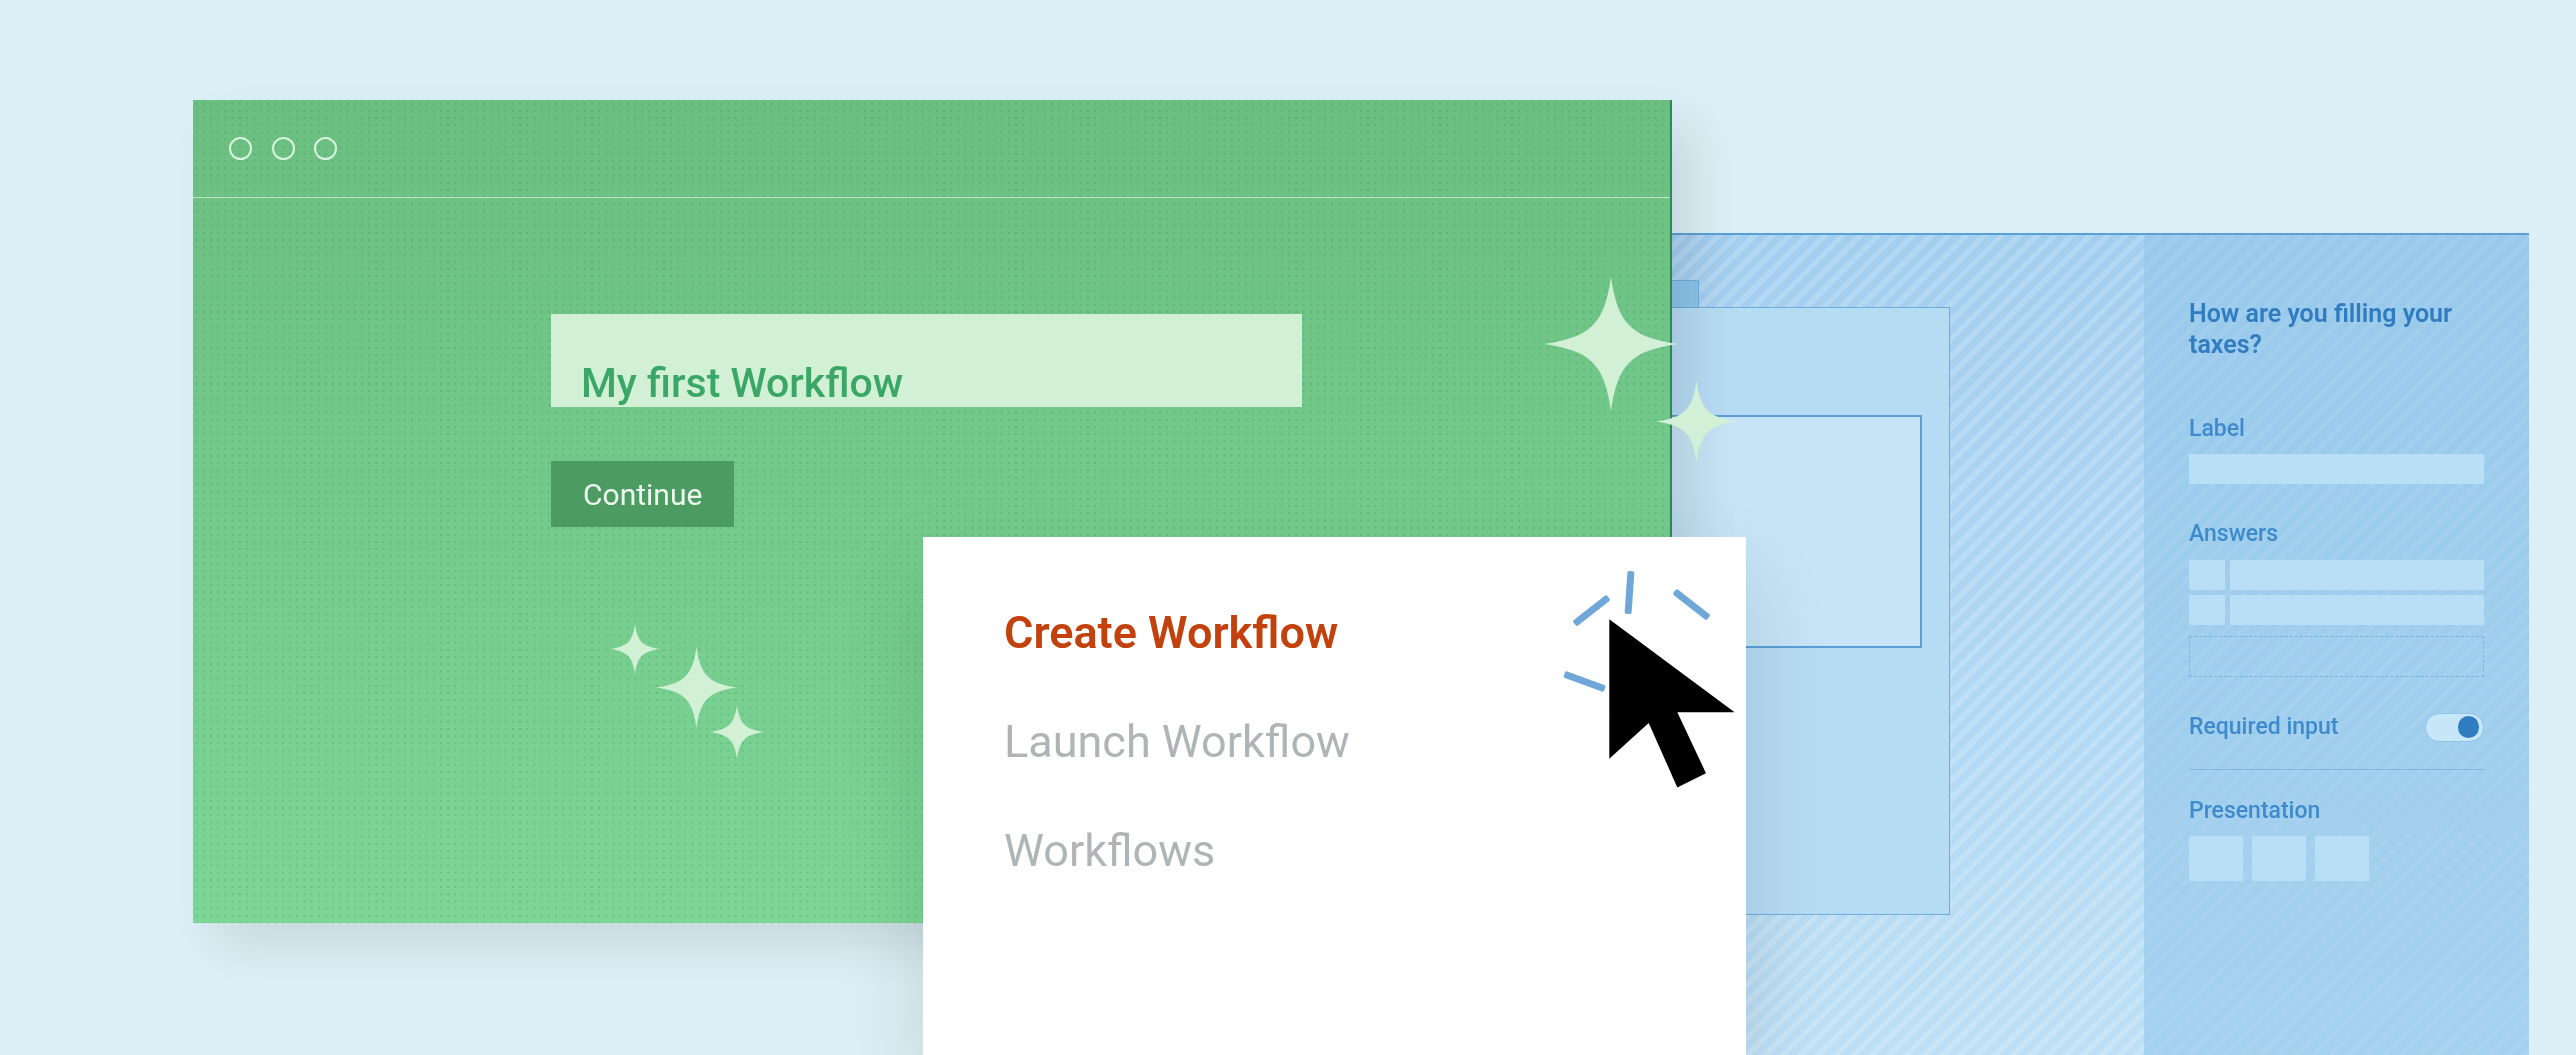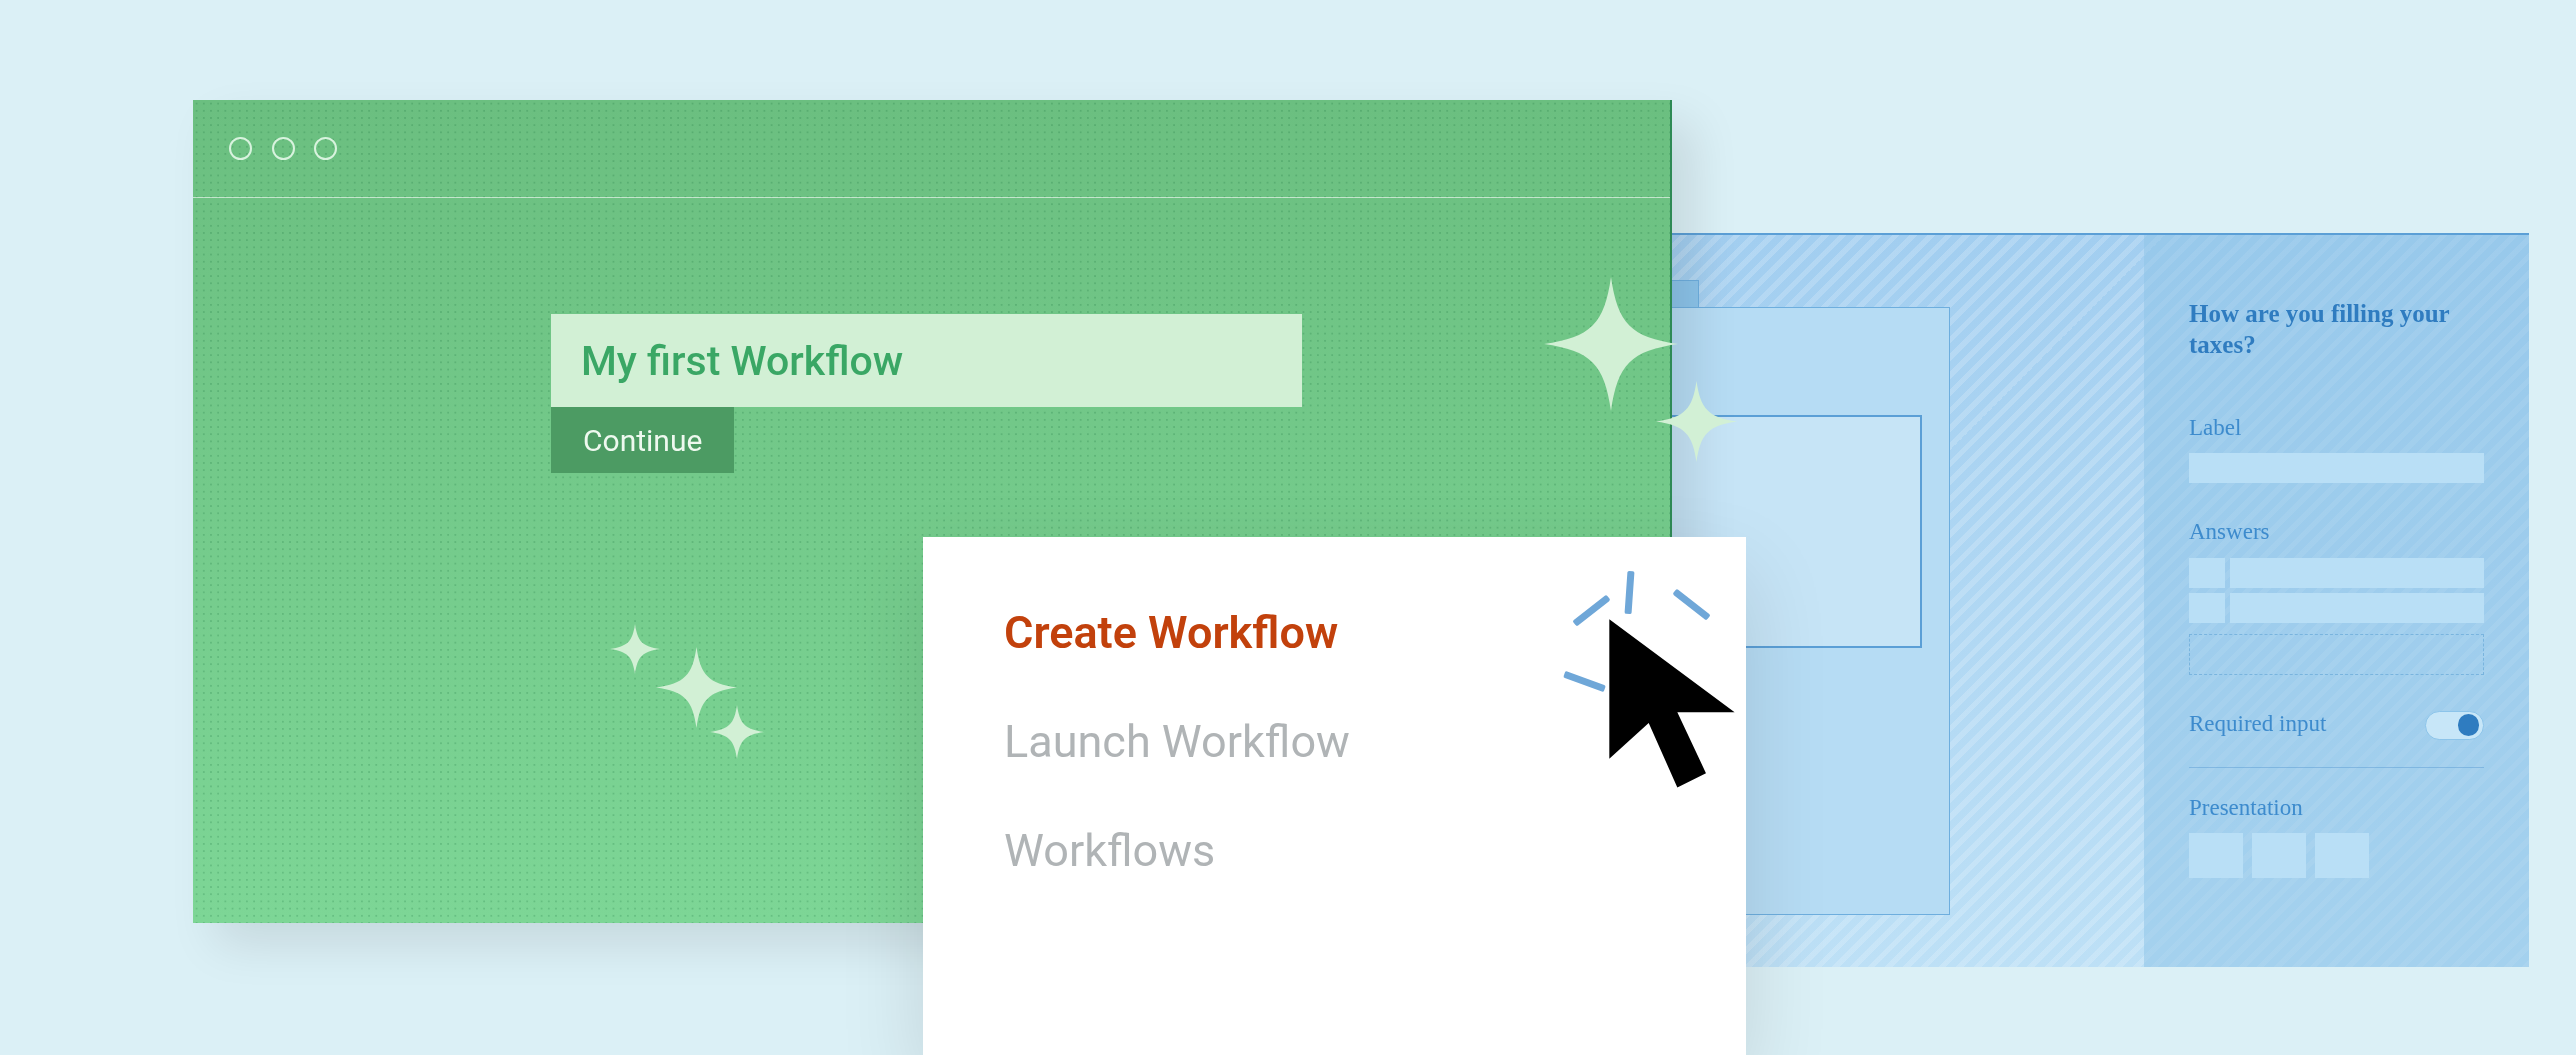--- a/index.html
+++ b/index.html
@@ -14,25 +14,24 @@
     width: 2576px;
     height: 1055px;
   }
 
   
   .blue-window {
     position: absolute;
     left: 1574px;
     top: 233px;
     width: 955px;   
-    height: 734px;
+    height: 823px;
     background: linear-gradient(to bottom, #a2cef0 0%, #bde0f6 100%);
     border-top: 2.7px solid #5b9fd6;
     overflow: hidden;
-    font-family: Liberation Serif, serif;
   }
   .blue-window::before{
     content:"";
     position:absolute;
     inset:0;
     background: repeating-linear-gradient(135deg,
       rgba(255,255,255,0.18) 0 5.4px,
       rgba(255,255,255,0) 5.4px 12.5px);
     pointer-events:none;
   }
@@ -140,27 +139,28 @@
     width:23px; height:23px; border-radius:50%;
     border:2.7px solid #d8f3de;
   }
   .green-body{
     position:relative;
     padding:116px 0 0 358px;
   }
   .title-field{
     width:751px; height:93px;
     background:#d2f0d5;
-    display:flex; align-items:center;
+    display:flex; align-items:flex-end;
     padding-left:30px;
     color:#3aa765;
     font-size:41px;
     font-weight:500;
   }
   .continue-btn{
+    margin-top:54px;
     display:inline-flex; align-items:center; justify-content:center;
     padding:0 32px; height:66px;
     background:#4c9b63;
     color:#eef9ef;
     font-size:30px;
     font-weight:400;
     cursor:pointer;
   }
   .sparkle{ position:absolute; fill:#d2f0d5; }
   .sparkle.s1{ left:1351px; top:177px; width:134px; height:134px;}

